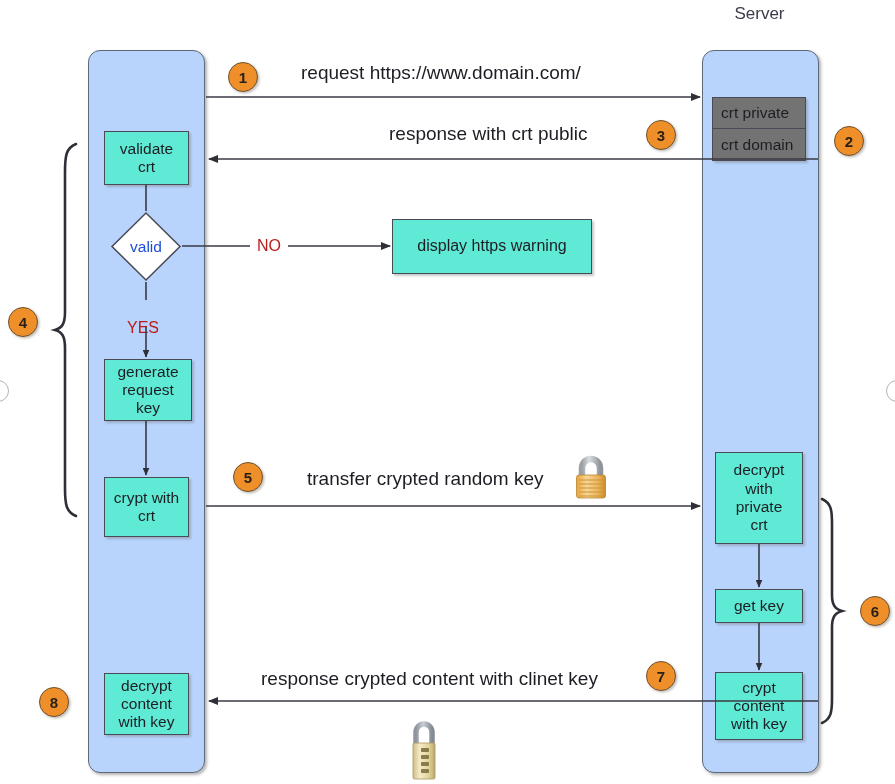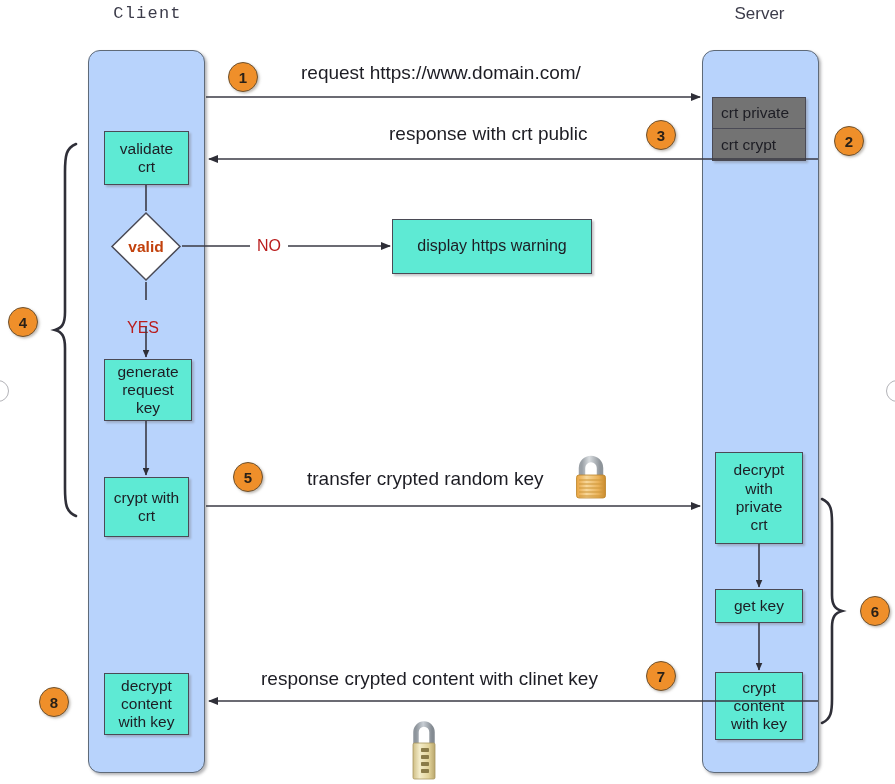--- a/index.html
+++ b/index.html
@@ -81,23 +81,22 @@
     position: absolute;
   }
   .diamond-wrap svg { display: block; overflow: visible; }
   .diamond-label {
     position: absolute;
     inset: 0;
     display: flex;
     align-items: center;
     justify-content: center;
     font-size: 15.5px;
-    color: #c2410c;
+    color: #1d4ed8;
     pointer-events: none;
-    font-weight: bold;
   }
 
   
   #wires {
     position: absolute;
     left: 0; top: 0;
     width: 895px; height: 784px;
     pointer-events: none;
   }
 
@@ -149,21 +148,20 @@
     border: 1.3px solid #b3b3b8;
     border-radius: 50%;
     box-sizing: border-box;
   }
 </style>
 </head>
 <body>
 
 <div id="canvas">
 
-  <div class="lane-label mono" style="left:60px; top:4px; width:175px;">Client</div>
   <div class="lane-label" style="left:672px; top:4px; width:175px;">Server</div>
 
   <div class="lane" style="left:88px; top:50px; width:117px; height:723px;"></div>
   <div class="lane" style="left:702px; top:50px; width:117px; height:723px;"></div>
 
   <div class="pbox" style="left:104px; top:131px; width:85px; height:54px;">
     <div>
       <span>validate</span>
       <span>crt</span>
     </div>
@@ -201,21 +199,21 @@
       <span>with key</span>
     </div>
   </div>
 
   <div class="pbox" style="left:392px; top:219px; width:200px; height:55px; font-size:16px;">
     <span>display https warning</span>
   </div>
 
   <div class="cert-stack" style="left:712px; top:97px; width:94px; height:64px;">
     <div class="cert-cell top">crt private</div>
-    <div class="cert-cell">crt crypt</div>
+    <div class="cert-cell">crt domain</div>
   </div>
 
   <div class="pbox" style="left:715px; top:452px; width:88px; height:92px;">
     <div>
       <span>decrypt</span>
       <span>with</span>
       <span>private</span>
       <span>crt</span>
     </div>
   </div>

